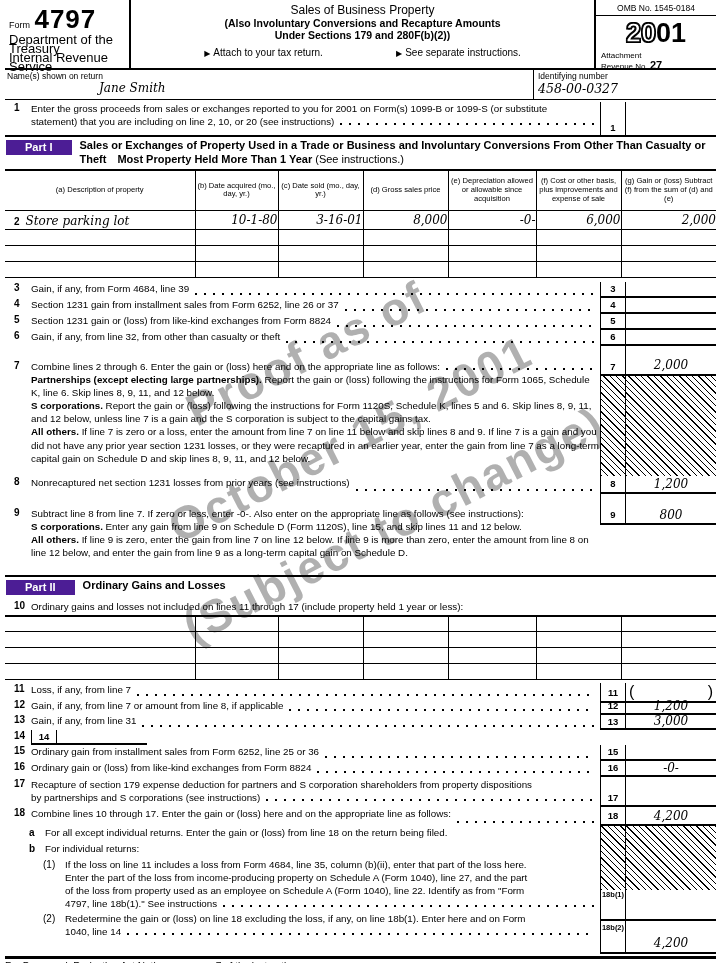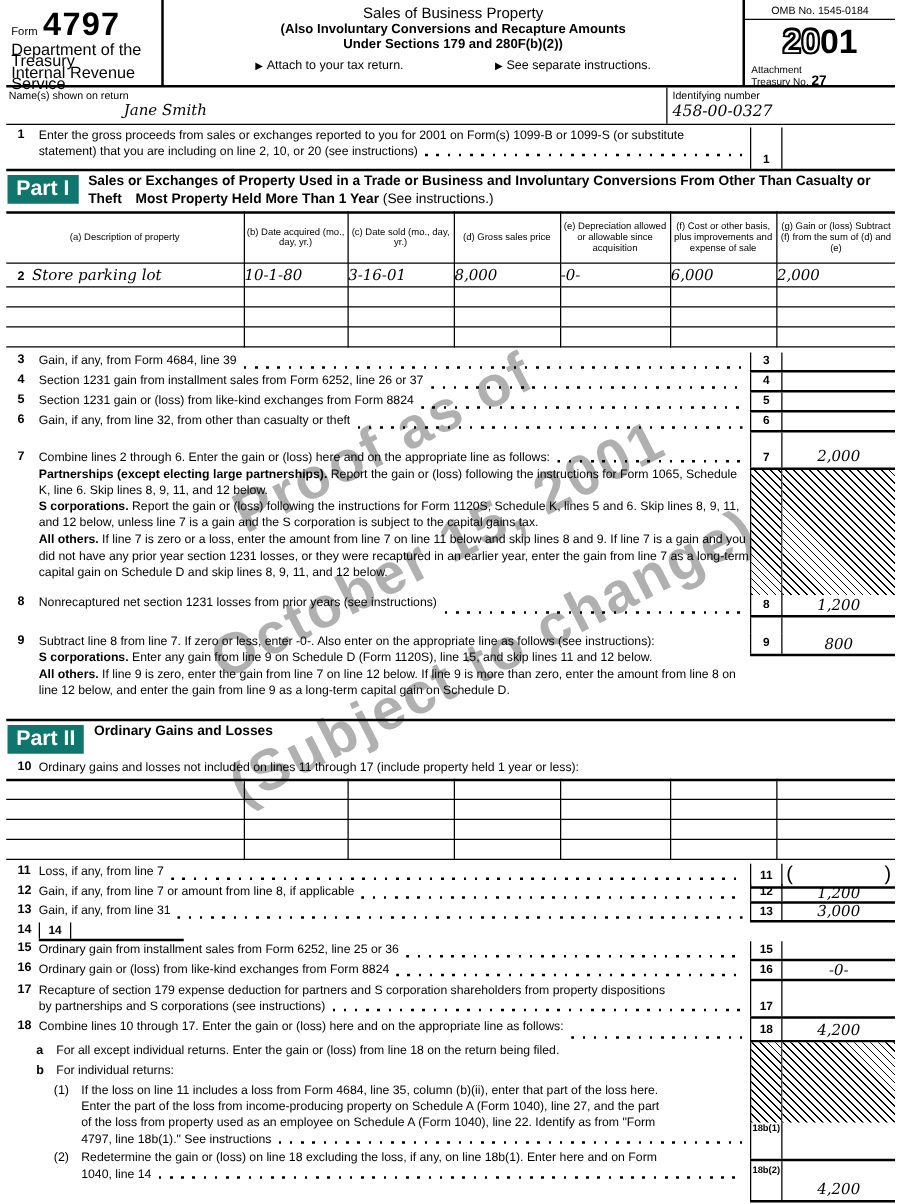--- a/index.html
+++ b/index.html
@@ -52,30 +52,30 @@
   .hatch { flex:1; display:flex; }
   .hatch-num { width:26px; flex-shrink:0; border-left:1.5px solid #000; border-right:1.5px solid #000;
     background:repeating-linear-gradient(45deg,#000 0 1px,#fff 1px 4.5px); }
   .hatch-amt { flex:1; background:repeating-linear-gradient(45deg,#000 0 1px,#fff 1px 4.5px); }
   .h16 { height:16px; } .h15 { height:15.5px; } .h18 { height:18px; } .h19 { height:19px; }
   .h31 { height:31px; }
   
   .line1 { border-bottom:2px solid #000; height:37px; padding-top:2px; }
   
   .partbar { display:flex; align-items:flex-start; padding:2px 0 3px; }
-  .partbox { background:#0f766e; color:#fff; font-weight:bold; font-size:17px; padding:1px 7px 2px; margin:1px 8px 0 1px; flex-shrink:0; }
+  .partbox { background:#4c1d95; color:#fff; font-weight:bold; font-size:11px; padding:1px 19px 2px; margin:1px 8px 0 1px; flex-shrink:0; }
   .parttitle { font-size:11px; font-weight:bold; line-height:13.5px; }
   .partnote { font-weight:normal; }
   .bordertop2 { border-top:2px solid #000; }
   
   table { border-collapse:collapse; table-layout:fixed; width:711px; }
   .t1 { border-top:2px solid #000; }
   th,td { border:1.5px solid #000; }
   th { font-size:7.6px; line-height:8.6px; font-weight:normal; text-align:center; vertical-align:middle; padding:1px; }
-  td { height:16px; text-align:left; padding:0; }
+  td { height:16px; text-align:right; padding:0; }
   td.desc { text-align:left; padding-left:2px; }
   th:first-child, td:first-child { border-left:none; }
   th:last-child, td:last-child { border-right:none; }
   .rowlead { font-weight:bold; font-size:10px; padding:0 6px 0 7px; }
   .para { font-size:9.8px; line-height:13.2px; }
   .sub-id { width:16px; flex-shrink:0; font-weight:bold; font-size:10px; }
   
   .footer { border-top:3px solid #000; display:flex; align-items:flex-start; padding-top:2px; font-size:10px; margin-top:2px; }
   .cat { font-size:9px; margin-left:95px; }
   .fright { margin-left:auto; font-size:10px; }
@@ -112,21 +112,21 @@
         <div class="pinstr">
           <span><span class="arrow">▶</span><span>Attach to your tax return.</span></span>
           <span><span class="arrow">▶</span><span>See separate instructions.</span></span>
         </div>
       </div>
       <div class="hdr-right">
         <div class="omb">OMB No. 1545-0184</div>
         <div class="year"><span class="y-out">20</span><span>01</span></div>
         <div class="attach">
           <div>Attachment</div>
-          <div><span>Treasury No.</span> <span class="seqnum">27</span></div>
+          <div><span>Revenue No.</span> <span class="seqnum">27</span></div>
         </div>
       </div>
     </div>
 
     <div class="namerow">
       <div class="namecell">
         <div class="celllabel">Name(s) shown on return</div>
         <div class="hand nameval">Jane Smith</div>
       </div>
       <div class="idcell">

